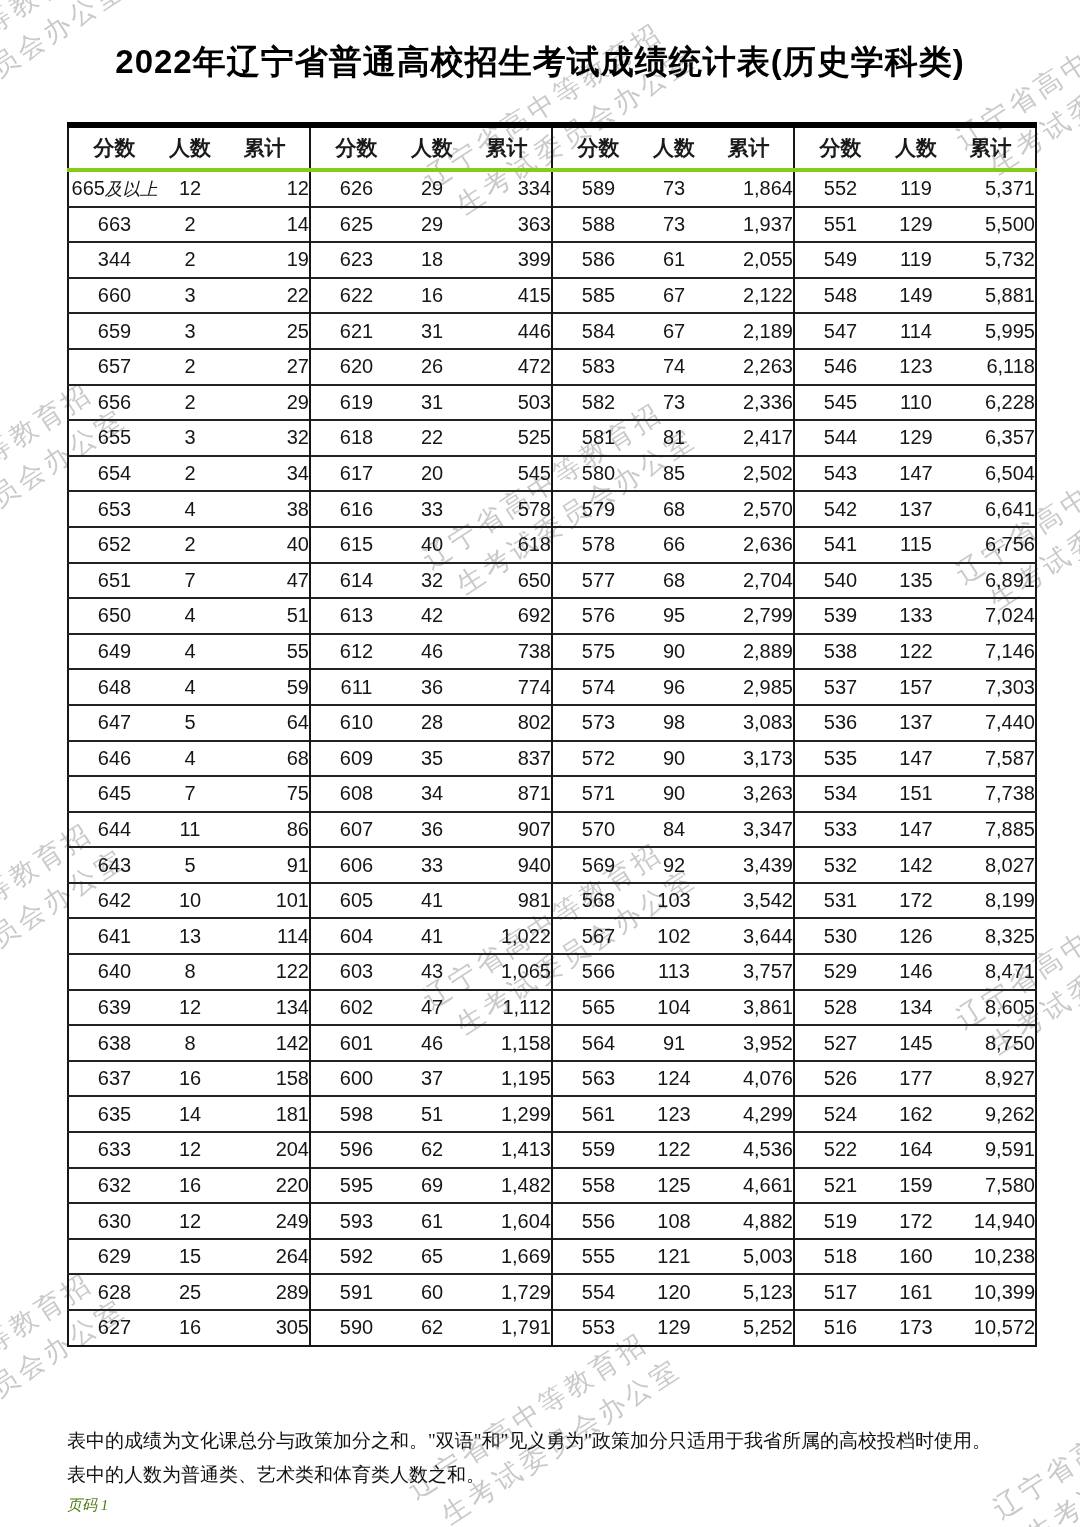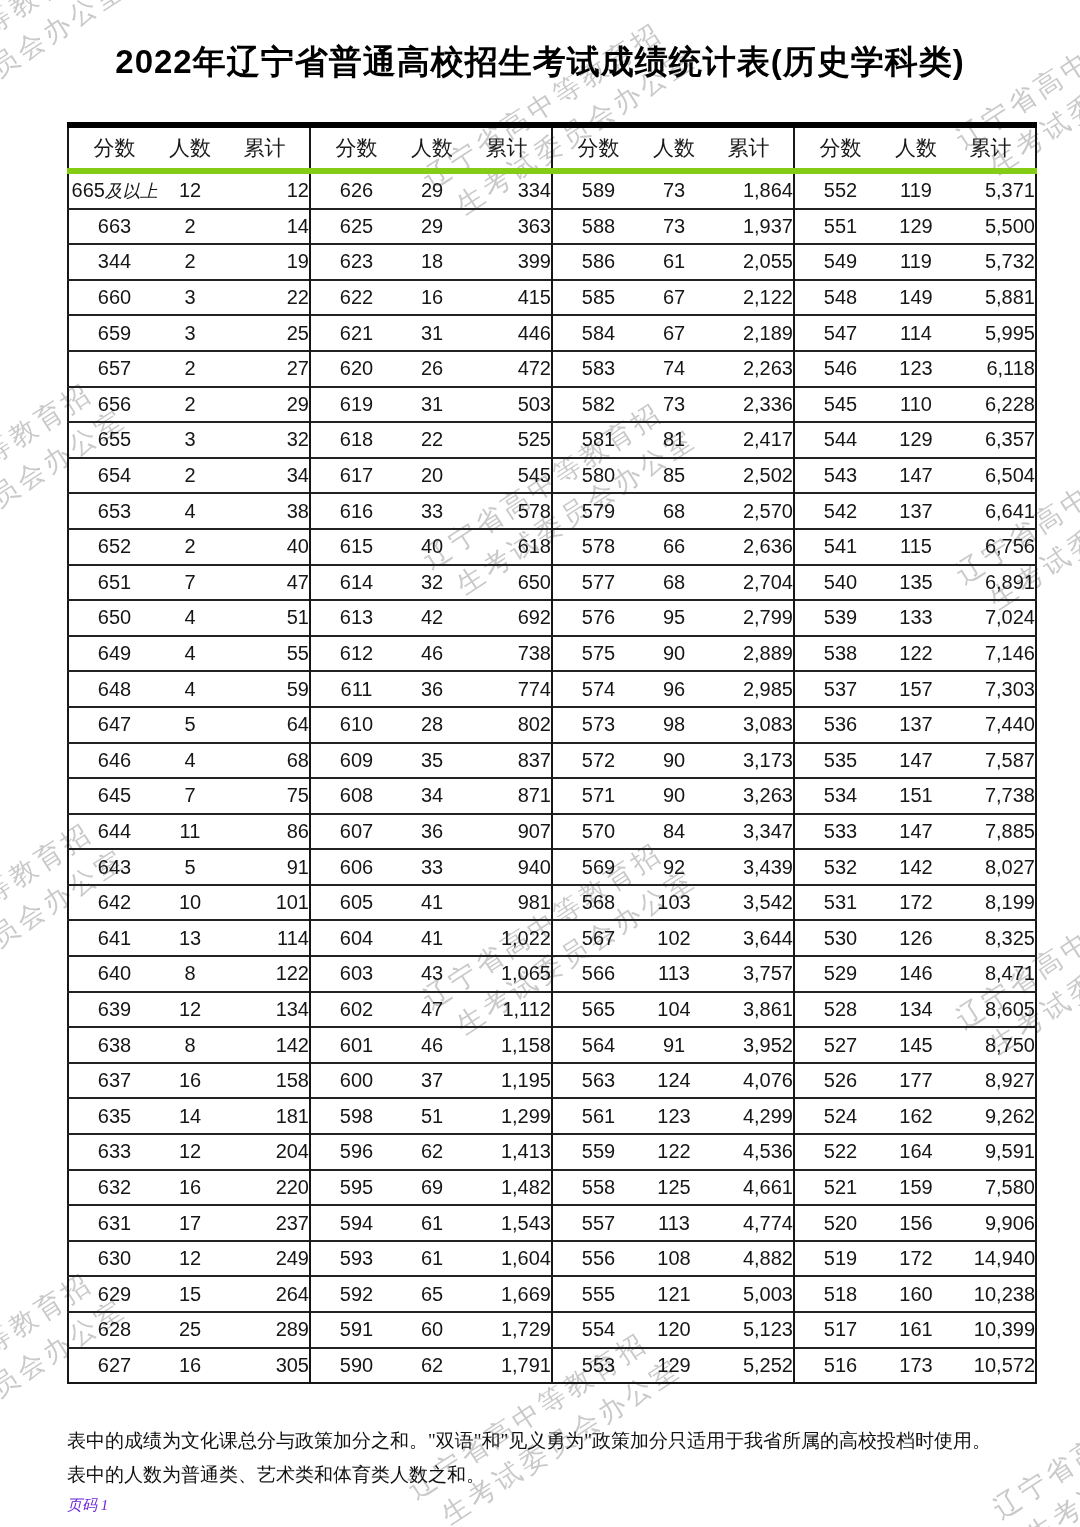--- a/index.html
+++ b/index.html
@@ -44,24 +44,24 @@
     border-top:6px solid #000;
   }
   table.score-table th, table.score-table td {
     padding:0; margin:0;
     font-size:20px;
     overflow:hidden;
     white-space:nowrap;
   }
   table.score-table th {
     height:40px;
-    font-weight:normal;
+    font-weight:bold;
     font-family:"Liberation Serif", serif;
     font-size:21px;
-    border-bottom:6px solid #84cc16;
+    border-bottom:4px solid #84cc16;
     text-align:center;
     margin-left:9px;
   }
   table.score-table td {
     height:33.6px;
     border-top:2px solid #222;
     font-family:"Liberation Sans", sans-serif;
     color:#161616;
   }
   table.score-table tr.data-row:first-child td { border-top:none; }
@@ -78,21 +78,21 @@
   .footnotes {
     position:absolute; left:67px; top:1428px; width:960px;
     font-family:"Liberation Serif", serif;
     font-size:19px; color:#111;
   }
   .footnotes p { margin:0 0 7px 0; line-height:1.4; }
   .page-label {
     margin-top:10px;
     font-style:italic;
     font-size:15px;
-    color:#6d28d9;
+    color:#4d7c0f;
   }
 </style>
 </head>
 <body>
 
 <div class="wm-layer" id="wm-layer">
     <div class="wm" style="left: -155px; top: 95px;">
       <div>辽宁省高中等教育招</div>
       <div class="wm-line2">生考试委员会办公室</div>
     </div>
@@ -577,34 +577,20 @@
           <td class="c-count">69</td>
           <td class="c-cum">1,482</td>
           <td class="c-score g-start">558</td>
           <td class="c-count">125</td>
           <td class="c-cum">4,661</td>
           <td class="c-score g-start">521</td>
           <td class="c-count">159</td>
           <td class="c-cum">7,580</td>
         </tr>
         <tr class="data-row">
-          <td class="c-score">631</td>
-          <td class="c-count">17</td>
-          <td class="c-cum">237</td>
-          <td class="c-score g-start">594</td>
-          <td class="c-count">61</td>
-          <td class="c-cum">1,543</td>
-          <td class="c-score g-start">557</td>
-          <td class="c-count">113</td>
-          <td class="c-cum">4,774</td>
-          <td class="c-score g-start">520</td>
-          <td class="c-count">156</td>
-          <td class="c-cum">9,906</td>
-        </tr>
-        <tr class="data-row">
           <td class="c-score">630</td>
           <td class="c-count">12</td>
           <td class="c-cum">249</td>
           <td class="c-score g-start">593</td>
           <td class="c-count">61</td>
           <td class="c-cum">1,604</td>
           <td class="c-score g-start">556</td>
           <td class="c-count">108</td>
           <td class="c-cum">4,882</td>
           <td class="c-score g-start">519</td>

